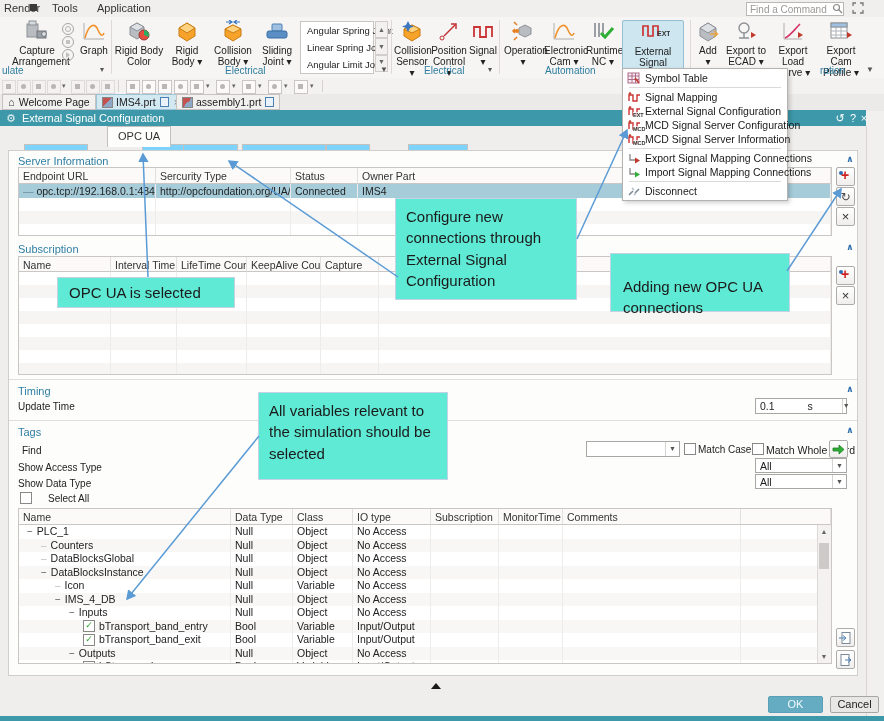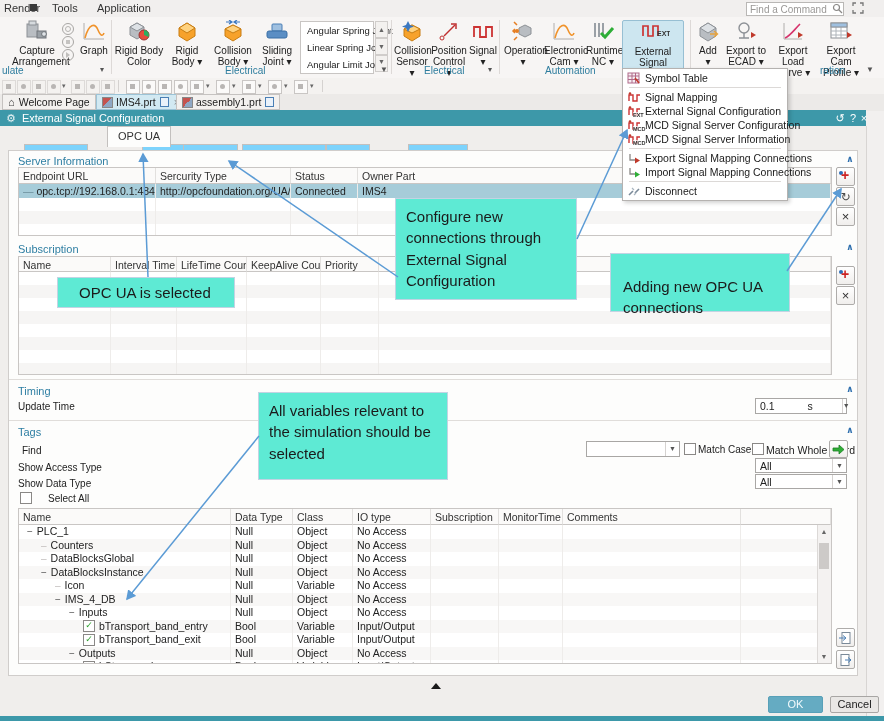--- a/index.html
+++ b/index.html
@@ -489,21 +489,21 @@
       </div>
 
     <div class="sect" style="left:18px;top:117px">Subscription</div>
     <div class="chev" style="left:844px;top:116px">∧</div>
     <div class="tbl" style="left:18px;top:130px;width:814px;height:119px">
       <div class="grid sub-grid" id="subHead">
           <div class="hcell" style="height: 10px;">Name</div>
           <div class="hcell" style="height: 10px;">Interval Time</div>
           <div class="hcell" style="height: 10px;">LifeTime Count</div>
           <div class="hcell" style="height: 10px;">KeepAlive Count</div>
-          <div class="hcell" style="height: 10px;">Priority</div>
+          <div class="hcell" style="height: 10px;">Capture</div>
           <div class="hcell" style="height: 10px;"></div>
         </div>
       <div id="subEmpty">
           <div class="row sub-grid" style="height: 13px;">
             <div class="cell"></div>
             <div class="cell"></div>
             <div class="cell"></div>
             <div class="cell"></div>
             <div class="cell"></div>
             <div class="cell"></div>
@@ -844,21 +844,21 @@
       <div class="msep"></div>
       <div class="cmi">
         <span class="mic"><svg width="14" height="13">
             <path d="M2 10 L6 6 M8 8 L12 4" stroke="#7a8a99" stroke-width="1.6"></path>
             <path d="M5 3 l2 2 M7 10 l2 -2" stroke="#aab6c0" stroke-width="1.2"></path>
           </svg></span>
         <span>Disconnect</span>
       </div>
     </div>
 
-  <div class="callout" style="left:57px;top:277px;width:178px;height:31px;padding:4px 21px">OPC UA is selected</div>
+  <div class="callout" style="left:57px;top:277px;width:178px;height:31px;padding:4px 11px">OPC UA is selected</div>
   <div class="callout" style="left:395px;top:198px;width:182px;height:102px;padding:7px 10px">Configure new connections through External Signal Configuration</div>
   <div class="callout" style="left:610px;top:253px;width:180px;height:59px;padding:22px 12px">Adding new OPC UA connections</div>
   <div class="callout" style="left:258px;top:392px;width:190px;height:88px;padding:7px 10px">All variables relevant to the simulation should be selected</div>
 
   <svg id="arrowlayer" width="884" height="721">
     <defs>
       <marker id="ah" markerWidth="8" markerHeight="8" refX="5.5" refY="3.5" orient="auto">
         <path d="M0 0 L6.5 3.5 L0 7 Z" fill="#5b9bd5"></path>
       </marker>
     </defs>

